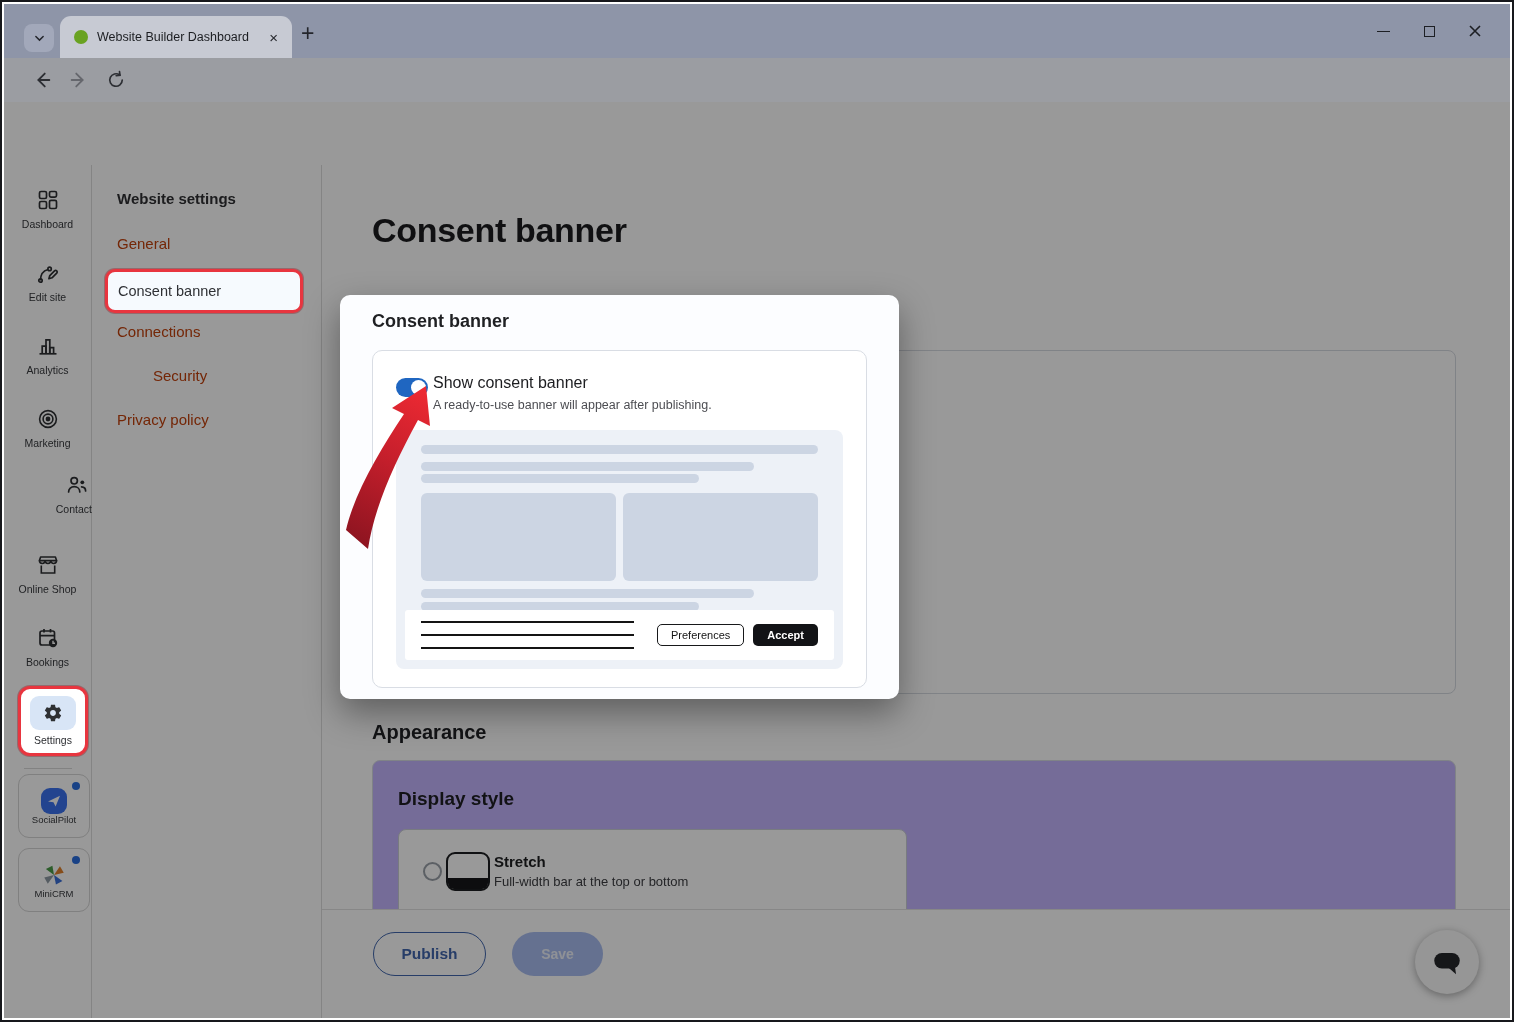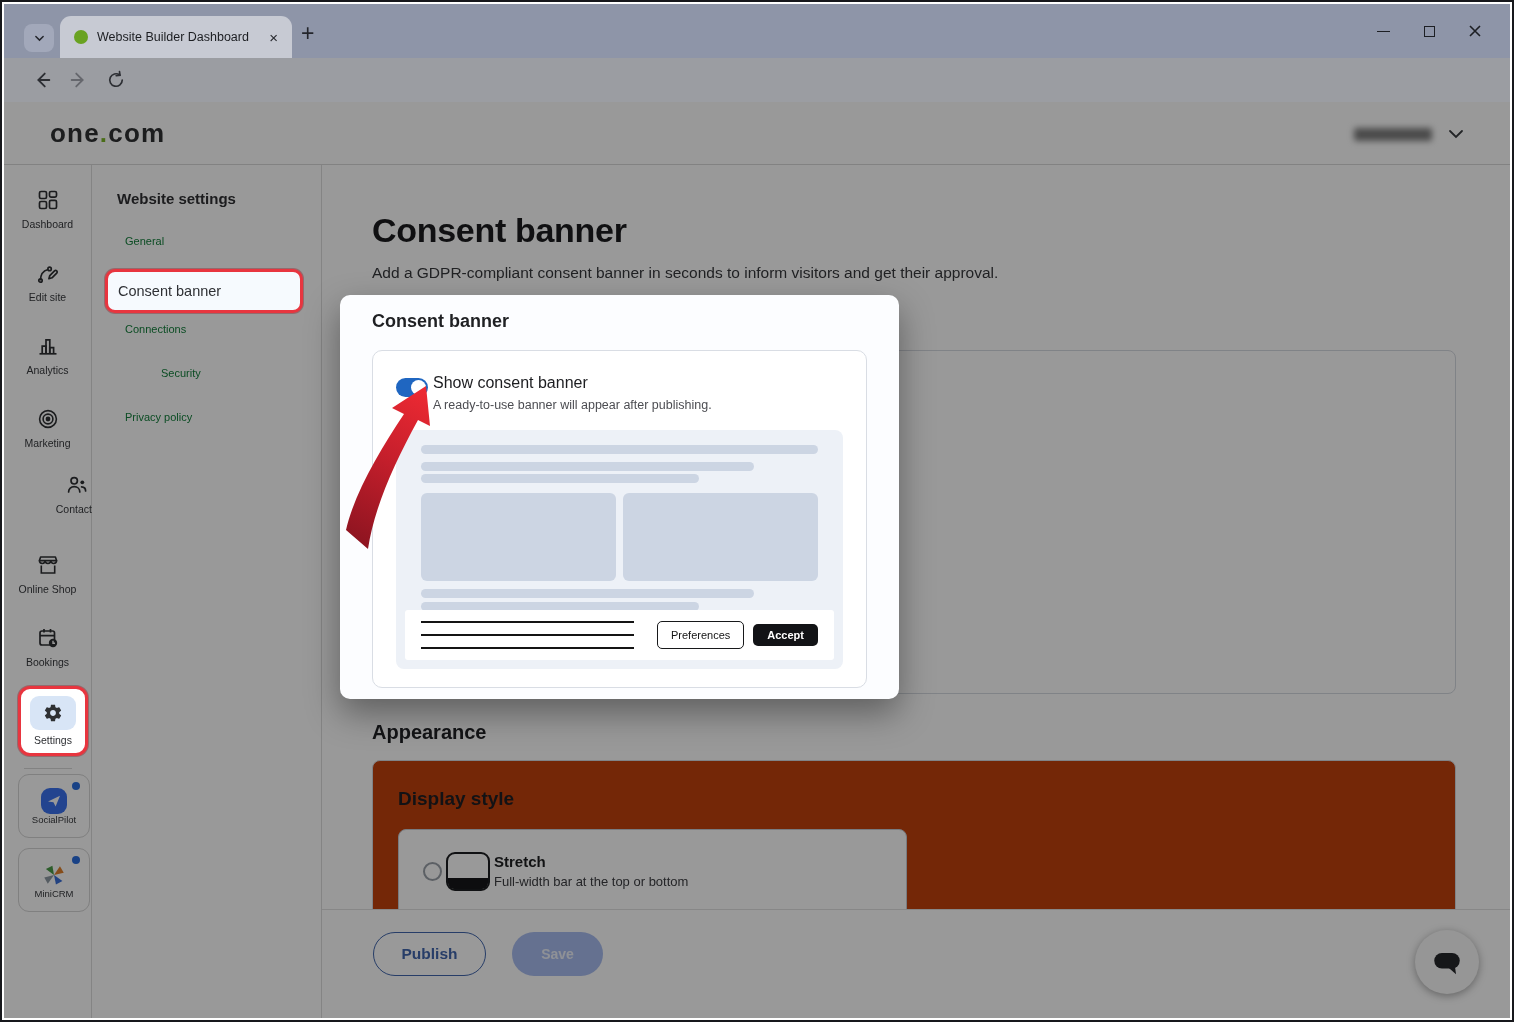--- a/index.html
+++ b/index.html
@@ -40,28 +40,28 @@
   .rail-item { position:absolute; left:0; width:87px; display:flex; flex-direction:column; align-items:center; gap:6px; color:#2e3033; }
   .rail-label { font-size:10.5px; color:#37393d; }
   .rail-divider { position:absolute; left:20px; width:48px; top:603px; border-top:1px solid #d9d9d9; }
   .app-card { position:absolute; left:14px; width:72px; height:64px; background:#fff; border:1px solid #d5d5d5; border-radius:11px; display:flex; flex-direction:column; align-items:center; justify-content:center; }
   .app-card .badge { position:absolute; top:7px; right:9px; width:8px; height:8px; border-radius:50%; background:#2a6ee0; }
   .app-card .rail-label { font-size:9.5px; }
   .sp-icon { width:26px; height:26px; border-radius:9px; background:#3b72ee; display:flex; align-items:center; justify-content:center; }
 
   .subnav { position:absolute; top:63px; left:88px; width:230px; bottom:0; background:#fff; border-right:1px solid #dcdcdc; }
   .subnav-title { position:absolute; left:25px; top:25px; font-size:15px; font-weight:700; color:#2f3033; }
-  .subnav-item { position:absolute; left:33px; font-size:11px; color:#15803d; }
+  .subnav-item { position:absolute; left:25px; font-size:15px; color:#c2410c; }
 
   .main { position:absolute; top:63px; left:318px; right:0; bottom:0; background:#fff; }
   .page-title { position:absolute; left:50px; top:46px; font-size:34px; font-weight:700; color:#1b1c1e; letter-spacing:-0.3px; }
   .page-subtitle { position:absolute; left:50px; top:99px; font-size:15.5px; color:#38393d; }
   .big-card { position:absolute; left:50px; top:185px; width:1084px; height:344px; border:1px solid #d6dae1; border-radius:8px; background:#fff; }
   .appearance-h { position:absolute; left:50px; top:556px; font-size:20px; font-weight:700; color:#212226; }
-  .appearance-card { position:absolute; left:50px; top:595px; width:1084px; height:250px; border:1px solid #d6dae1; border-radius:8px; background:#c2410c; }
+  .appearance-card { position:absolute; left:50px; top:595px; width:1084px; height:250px; border:1px solid #d6dae1; border-radius:8px; background:#c4b5fd; }
   .display-style-h { position:absolute; left:25px; top:27px; font-size:19px; font-weight:700; color:#1e1f23; }
   .options { position:absolute; left:25px; top:68px; display:flex; gap:16px; }
   .option-card { width:509px; height:120px; border:1px solid #c9ced6; border-radius:8px; background:#fff; display:flex; align-items:flex-start; padding:22px 0 0 24px; gap:4px; }
   .option-card.selected { border:1.5px solid #2f6bca; }
   .radio { width:19px; height:19px; border:2px solid #9aa0a8; border-radius:50%; background:#fdfdfd; margin-top:10px; position:relative; flex:none; }
   .radio.checked { border-color:#1b63b5; }
   .radio.checked::after { content:""; position:absolute; left:50%; top:50%; width:9px; height:9px; margin:-4.5px 0 0 -4.5px; border-radius:50%; background:#1b63b5; }
   .opt-icon { width:44px; height:39px; border:2.5px solid #1c1d20; border-radius:9px; background:#fff; position:relative; flex:none; }
   .opt-icon .bar-stretch { position:absolute; left:0; right:0; bottom:0; height:11px; background:#16171a; border-radius:0 0 6px 6px; }
   .opt-icon .bar-banner { position:absolute; left:8px; right:8px; bottom:4px; height:9px; background:#16171a; border-radius:2px; }
@@ -88,21 +88,21 @@
   .toggle .knob { position:absolute; right:2px; top:2px; width:15px; height:15px; border-radius:50%; background:#fff; }
   .toggle-label { position:absolute; left:60px; top:23px; font-size:16px; color:#1c1d20; }
   .toggle-desc { position:absolute; left:60px; top:47px; font-size:12.5px; color:#4c4d52; }
   .preview { position:absolute; left:23px; top:79px; right:23px; height:239px; background:#edf1f7; border-radius:8px; padding:15px 25px 0 25px; position:absolute; }
   .sk { background:#ccd5e3; border-radius:5px; height:9px; }
   .sk-row { display:flex; gap:7px; margin:10px 0 8px 0; }
   .sk-block { flex:1; height:88px; background:#ccd5e3; border-radius:6px; }
   .consent-strip { position:absolute; left:9px; right:9px; bottom:9px; height:50px; background:#fff; border-radius:3px; display:flex; align-items:center; padding:0 16px; gap:9px; }
   .strip-lines { flex:1; margin-right:14px; display:flex; flex-direction:column; gap:11px; }
   .strip-lines i { display:block; height:2px; background:#141414; }
-  .btn-pref { height:28px; padding:0 13px; background:#fff; border:1.5px solid #17181a; border-radius:5px; font-size:11px; color:#141414; display:flex; align-items:center; font-family:inherit; }
+  .btn-pref { height:22px; padding:0 13px; background:#fff; border:1.5px solid #17181a; border-radius:5px; font-size:11px; color:#141414; display:flex; align-items:center; font-family:inherit; }
   .btn-accept { height:22px; padding:0 14px; background:#121316; border:none; border-radius:5px; font-size:11px; font-weight:700; color:#fff; display:flex; align-items:center; font-family:inherit; }
 
   .arrow-annotation { position:absolute; left:330px; top:368px; z-index:55; }
 </style>
 </head>
 <body>
 
 <div class="window-frame">
 
   <div class="titlebar">
@@ -164,29 +164,20 @@
       </span>
     </div>
     <span class="kebab">
         <i></i>
         <i></i>
         <i></i>
       </span>
   </div>
 
   <div class="app">
-    <div class="appheader">
-      <div class="logo"><span>one</span><span class="dot">.</span><span>com</span></div>
-      <div class="account-blur"></div>
-      <span class="account-chevron">
-        <svg width="20" height="20" viewBox="0 0 20 20">
-            <path d="M4 7 L10 13 L16 7" stroke="#3a3c40" stroke-width="1.8" fill="none" stroke-linecap="round"></path>
-          </svg>
-      </span>
-    </div>
 
     <div class="rail">
       <div class="rail-item" style="top:23px;">
         <svg width="24" height="24" viewBox="0 0 24 24" fill="none" stroke="#2e3033" stroke-width="1.7">
           <rect x="3.5" y="3.5" width="7" height="7" rx="1.5"></rect>
             <rect x="13.5" y="3.5" width="7" height="5.6" rx="1.5"></rect>
             <rect x="3.5" y="13.5" width="7" height="7" rx="1.5"></rect>
             <rect x="13.5" y="12.3" width="7" height="8.2" rx="1.5"></rect>
         </svg>
         <span class="rail-label">Dashboard</span>
@@ -271,21 +262,20 @@
       <div class="subnav-title">Website settings</div>
       <div class="subnav-item" style="top:70px;">General</div>
 
       <div class="subnav-item" style="top:158px;">Connections</div>
       <div class="subnav-item" style="top:202px;margin-left:36px;">Security</div>
       <div class="subnav-item" style="top:246px;">Privacy policy</div>
     </div>
 
     <div class="main">
       <div class="page-title">Consent banner</div>
-      <div class="page-subtitle">Add a GDPR-compliant consent banner in seconds to inform visitors and get their approval.</div>
       <div class="big-card"></div>
 
       <div class="appearance-h">Appearance</div>
       <div class="appearance-card">
         <div class="display-style-h">Display style</div>
         <div class="options">
           <div class="option-card">
             <span class="radio"></span>
             <span class="opt-icon">
                 <span class="bar-stretch"></span>

